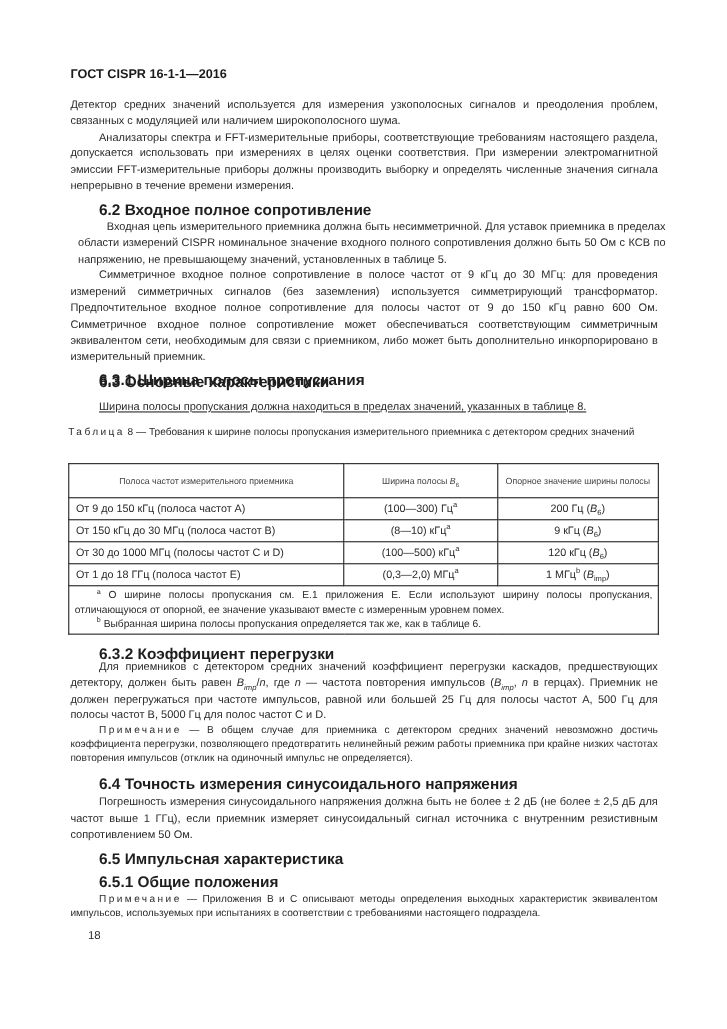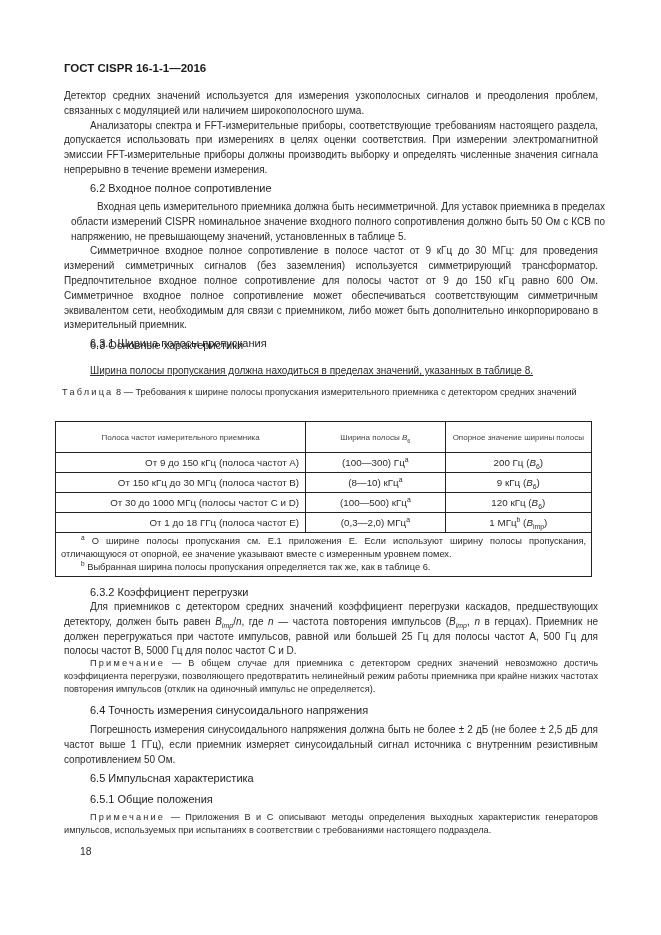--- a/index.html
+++ b/index.html
@@ -2,33 +2,33 @@
 <html><head>
 <meta charset="utf-8">
 <style>
   html, body { margin: 0; padding: 0; background: #ffffff; }
   body { width: 661px; height: 935px; position: relative; overflow: hidden;
          font-family: "Liberation Sans", sans-serif; color: #2a2a2a; }
   .hdr { position: absolute; left: 64px; top: 62px; font-weight: bold; font-size: 11.5px; color: #1a1a1a; }
   .p { position: absolute; left: 64px; width: 534px; font-size: 10px; line-height: 14.8px;
        text-align: justify; text-align-last: left; }
   .ind { text-indent: 26px; }
-  .h { position: absolute; left: 90px; font-weight: normal; font-size: 11px; color: #1e1e1e; }
+  .h { position: absolute; left: 90px; font-weight: bold; font-size: 14px; color: #1e1e1e; }
   .small { font-size: 9.2px; line-height: 13.2px; }
   .sp { letter-spacing: 2.2px; }
   i { font-style: italic; }
   sub, sup { font-size: 70%; line-height: 0; }
-  table.t { position: absolute; left: 55px; top: 421px; width: 537px; border-collapse: collapse;
+  table.t { position: absolute; left: 62px; top: 421px; width: 537px; border-collapse: collapse;
             font-size: 9.8px; color: #2a2a2a; }
   table.t td { border: 1px solid #222; padding: 0 6px; height: 19px; }
   table.t tr.head td { height: 30px; font-size: 8px; color: #444; text-align: center; line-height: 11px; }
   table.t td.c1 { width: 240px; }
   table.t td.c2 { width: 128px; text-align: center; }
   table.t td.c3 { width: 135px; text-align: center; }
-  table.t tr.body td.c1 { text-align: right; margin-top: 45px; }
+  table.t tr.body td.c1 { text-align: left; margin-top: 45px; }
   table.t td.notes { font-size: 9.3px; line-height: 12.8px; padding: 2px 5px 3px 5px; text-align: justify; text-align-last: left; }
   table.t { border: 1.5px solid #111; }
   .num { position: absolute; left: 64px; top: 846px; font-size: 10.4px; margin-left: 16px; }
 </style>
 </head>
 <body>
 
 <div>
 
   <div class="hdr">ГОСТ CISPR 16-1-1—2016</div>
@@ -87,16 +87,16 @@
 
   <div class="h" style="top:586px;">6.3.2 Коэффициент перегрузки</div>
   <div class="p ind" style="top:600px;"><span>Для приемников с детектором средних значений коэффициент перегрузки каскадов, предшествующих детектору, должен быть равен </span><i>B</i><sub><i>imp</i></sub><span>/</span><i>n</i><span>, где </span><i>n</i><span> — частота повторения импульсов (</span><i>B</i><sub><i>imp</i></sub><span>, </span><i>n</i><span> в герцах). Приемник не должен перегружаться при частоте импульсов, равной или большей 25 Гц для полосы частот А, 500 Гц для полосы частот В, 5000 Гц для полос частот С и D.</span></div>
   <div class="p ind small" style="top:657px;"><span class="sp">Примечание</span><span> — В общем случае для приемника с детектором средних значений невозможно достичь коэффициента перегрузки, позволяющего предотвратить нелинейный режим работы приемника при крайне низких частотах повторения импульсов (отклик на одиночный импульс не определяется).</span></div>
 
   <div class="h" style="top:704px;">6.4 Точность измерения синусоидального напряжения</div>
   <div class="p ind" style="top:723px;">Погрешность измерения синусоидального напряжения должна быть не более ± 2 дБ (не более ± 2,5 дБ для частот выше 1 ГГц), если приемник измеряет синусоидальный сигнал источника с внутренним резистивным сопротивлением 50 Ом.</div>
 
   <div class="h" style="top:772px;">6.5 Импульсная характеристика</div>
   <div class="h" style="top:793px;">6.5.1 Общие положения</div>
-  <div class="p ind small" style="top:811px;"><span class="sp">Примечание</span><span> — Приложения В и С описывают методы определения выходных характеристик генераторов импульсов, используемых при испытаниях в соответствии с требованиями настоящего подраздела.</span></div>
+  <div class="p ind small" style="top:811px;"><span class="sp">Примечание</span><span> — Приложения В и С описывают методы определения выходных характеристик эквивалентом импульсов, используемых при испытаниях в соответствии с требованиями настоящего подраздела.</span></div>
 
   <div class="num">18</div>
 </div>
 
 </body></html>

